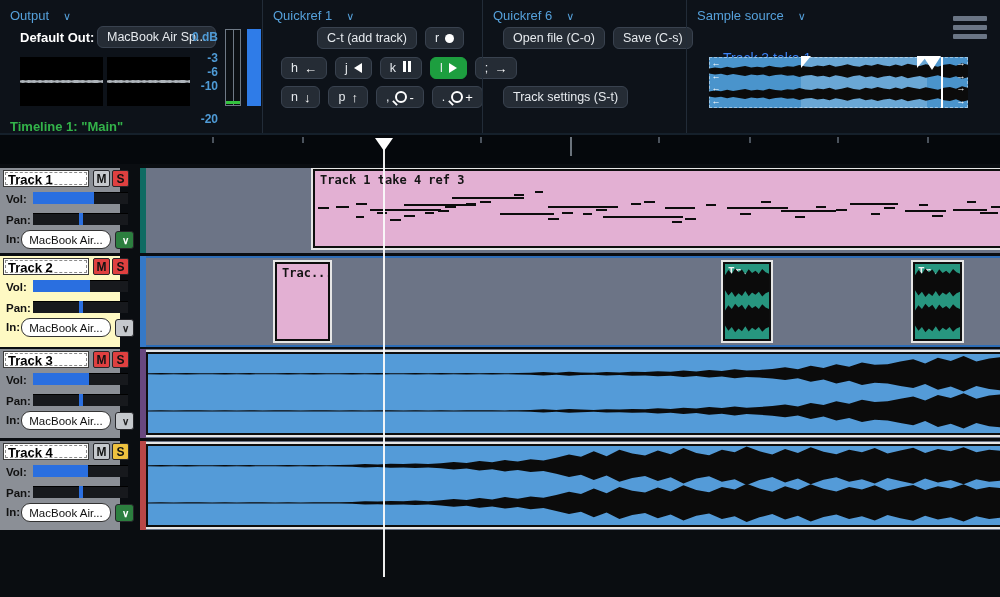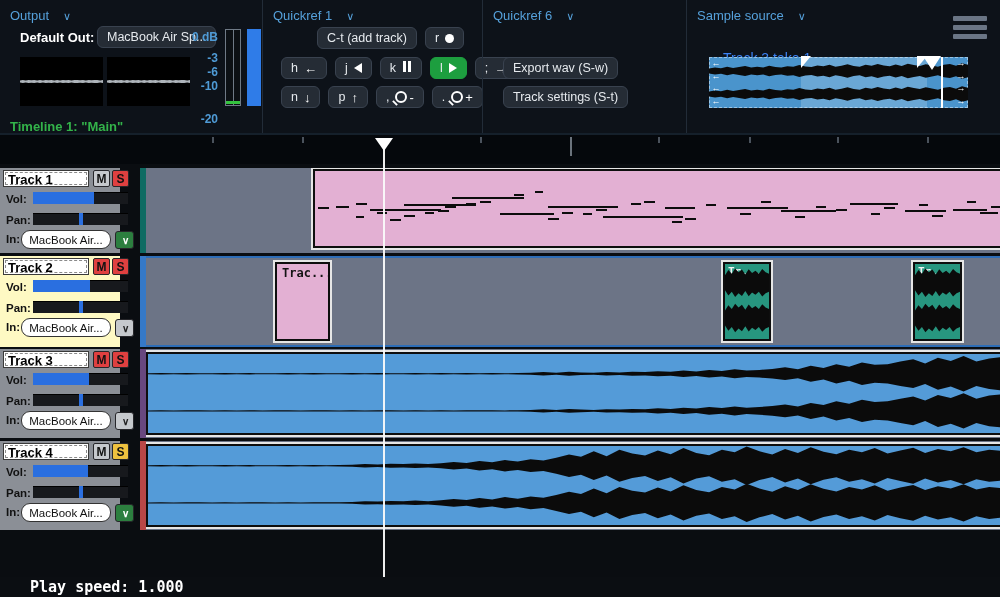--- a/index.html
+++ b/index.html
@@ -197,23 +197,26 @@
               <span class="arrowglyph">+</span>
             </span>
           </button>
         </div>
     </section>
 
     <section class="panel" style="left:482px;width:204px;">
       <div class="ptitle">
         <span>Quickref 6</span><span class="chev">∨</span>
       </div>
-      <div class="qrow" id="q2r1" style="left:20px;top:57px;">
-          <button class="tbtn">
-            <span>Export wav (S-w)</span>
+      <div class="qrow" id="q2r0" style="left:20px;top:27px;">
+          <button class="tbtn">
+            <span>Open file (C-o)</span>
+          </button>
+          <button class="tbtn">
+            <span>Save (C-s)</span>
           </button>
         </div>
       <div class="qrow" id="q2r2" style="left:20px;top:86px;">
           <button class="tbtn">
             <span>Track settings (S-t)</span>
           </button>
         </div>
     </section>
 
     <section class="panel" style="left:686px;width:314px;">
@@ -269,20 +272,21 @@
       <div class="slider" style="top:45px;">
             <div class="thumb" style="left: calc(50% - 2px);"></div>
           </div>
       <span class="ctl-lab" style="top:65px;">In:</span>
       <button class="inbtn" style="top:62px;">MacBook Air...</button>
       <button class="ddbtn dd-green" style="top:63px;">∨</button>
     </div>
     <div class="strip" style="background: rgb(15, 107, 99);"></div>
     <div class="lane">
           <div class="clip" style="left: 167px; top: 1px; width: 690px; height: 79px; background: rgb(227, 176, 211);">
+            <span class="cliplabel">Track 1 take 4 ref 3</span>
             <div class="note" style="left: 0.5%; top: 48%; width: 1.5%;"></div>
             <div class="note" style="left: 3%; top: 46%; width: 2%;"></div>
             <div class="note" style="left: 6%; top: 42%; width: 1.6%;"></div>
             <div class="note" style="left: 6%; top: 60%; width: 1.2%;"></div>
             <div class="note" style="left: 8%; top: 50%; width: 10.4%;"></div>
             <div class="note" style="left: 9%; top: 55%; width: 1.5%;"></div>
             <div class="note" style="left: 11%; top: 64%; width: 1.5%;"></div>
             <div class="note" style="left: 13%; top: 58%; width: 1.6%;"></div>
             <div class="note" style="left: 13%; top: 44%; width: 10.5%;"></div>
             <div class="note" style="left: 16%; top: 54%; width: 1.4%;"></div>
@@ -415,20 +419,17 @@
             <svg viewBox="0 0 100 79" preserveAspectRatio="none" width="100%" height="100%">
               <polygon points="0.0,19.3 1.5,19.1 3.0,19.3 4.5,19.1 6.0,19.2 7.5,19.3 9.0,19.1 10.4,19.3 11.9,19.1 13.4,19.2 14.9,19.3 16.4,19.1 17.9,19.3 19.4,19.1 20.9,19.2 22.4,19.1 23.9,18.8 25.4,18.1 26.9,18.5 28.4,17.8 29.9,18.1 31.3,17.5 32.8,18.1 34.3,17.2 35.8,15.9 37.3,16.9 38.8,14.9 40.3,16.2 41.8,14.0 43.3,15.6 44.8,13.3 46.3,14.6 47.8,11.8 49.3,8.6 50.7,10.8 52.2,5.3 53.7,10.2 55.2,3.8 56.7,7.6 58.2,9.5 59.7,4.4 61.2,8.2 62.7,2.1 64.2,6.9 65.7,9.2 67.2,3.8 68.7,6.3 70.1,0.6 71.6,5.3 73.1,8.6 74.6,3.1 76.1,6.9 77.6,1.2 79.1,5.7 80.6,8.2 82.1,3.8 83.6,6.3 85.1,2.1 86.6,7.6 88.1,4.4 89.6,1.8 91.0,6.9 92.5,3.1 94.0,5.3 95.5,1.2 97.0,6.3 98.5,3.8 100.0,5.0 100.0,34.5 98.5,35.8 97.0,33.2 95.5,38.3 94.0,34.1 92.5,36.4 91.0,32.5 89.6,37.7 88.1,35.1 86.6,31.9 85.1,37.4 83.6,33.2 82.1,35.8 80.6,31.3 79.1,33.8 77.6,38.3 76.1,32.5 74.6,36.4 73.1,30.9 71.6,34.1 70.1,39.0 68.7,33.2 67.2,35.8 65.7,30.3 64.2,32.5 62.7,37.4 61.2,31.3 59.7,35.1 58.2,30.0 56.7,31.9 55.2,35.8 53.7,29.4 52.2,34.1 50.7,28.7 49.3,30.9 47.8,27.8 46.3,24.9 44.8,26.1 43.3,23.9 41.8,25.5 40.3,23.3 38.8,24.6 37.3,22.6 35.8,23.6 34.3,22.3 32.8,21.4 31.3,22.0 29.9,21.4 28.4,21.7 26.9,21.0 25.4,21.4 23.9,20.7 22.4,20.4 20.9,20.3 19.4,20.4 17.9,20.2 16.4,20.4 14.9,20.2 13.4,20.3 11.9,20.4 10.4,20.2 9.0,20.4 7.5,20.2 6.0,20.3 4.5,20.4 3.0,20.2 1.5,20.4 0.0,20.2 " fill="#0b0b0b"></polygon>
               <polygon points="0.0,56.4 1.5,56.2 3.0,56.4 4.5,56.2 6.0,56.3 7.5,56.4 9.0,56.2 10.4,56.4 11.9,56.2 13.4,56.3 14.9,56.4 16.4,56.2 17.9,56.4 19.4,56.2 20.9,56.3 22.4,56.2 23.9,55.9 25.4,55.3 26.9,55.6 28.4,55.0 29.9,55.3 31.3,54.6 32.8,55.3 34.3,54.3 35.8,53.0 37.3,54.0 38.8,52.1 40.3,53.4 41.8,51.1 43.3,52.7 44.8,50.5 46.3,51.8 47.8,48.9 49.3,45.7 50.7,47.9 52.2,42.5 53.7,47.3 55.2,40.9 56.7,44.7 58.2,46.6 59.7,41.5 61.2,45.4 62.7,39.3 64.2,44.1 65.7,46.3 67.2,40.9 68.7,43.4 70.1,37.7 71.6,42.5 73.1,45.7 74.6,40.2 76.1,44.1 77.6,38.3 79.1,42.8 80.6,45.4 82.1,40.9 83.6,43.4 85.1,39.3 86.6,44.7 88.1,41.5 89.6,39.0 91.0,44.1 92.5,40.2 94.0,42.5 95.5,38.3 97.0,43.4 98.5,40.9 100.0,42.2 100.0,71.6 98.5,72.9 97.0,70.3 95.5,75.4 94.0,71.3 92.5,73.5 91.0,69.7 89.6,74.8 88.1,72.2 86.6,69.0 85.1,74.5 83.6,70.3 82.1,72.9 80.6,68.4 79.1,71.0 77.6,75.4 76.1,69.7 74.6,73.5 73.1,68.1 71.6,71.3 70.1,76.1 68.7,70.3 67.2,72.9 65.7,67.4 64.2,69.7 62.7,74.5 61.2,68.4 59.7,72.2 58.2,67.1 56.7,69.0 55.2,72.9 53.7,66.5 52.2,71.3 50.7,65.8 49.3,68.1 47.8,64.9 46.3,62.0 44.8,63.3 43.3,61.0 41.8,62.6 40.3,60.4 38.8,61.7 37.3,59.8 35.8,60.7 34.3,59.4 32.8,58.5 31.3,59.1 29.9,58.5 28.4,58.8 26.9,58.2 25.4,58.5 23.9,57.8 22.4,57.5 20.9,57.5 19.4,57.5 17.9,57.4 16.4,57.5 14.9,57.4 13.4,57.5 11.9,57.5 10.4,57.4 9.0,57.5 7.5,57.4 6.0,57.5 4.5,57.5 3.0,57.4 1.5,57.5 0.0,57.4 " fill="#0b0b0b"></polygon>
             </svg>
           </div>
         </div>
   </div>
     </div>
 
 
-  <div id="statusbar" class="mono">
-    <span>Play speed: 1.000</span>
-  </div>
 
   <div id="playhead" style="left: 383px;">
       <div class="cap"></div>
     </div>
 </div>
 
 </body></html>

